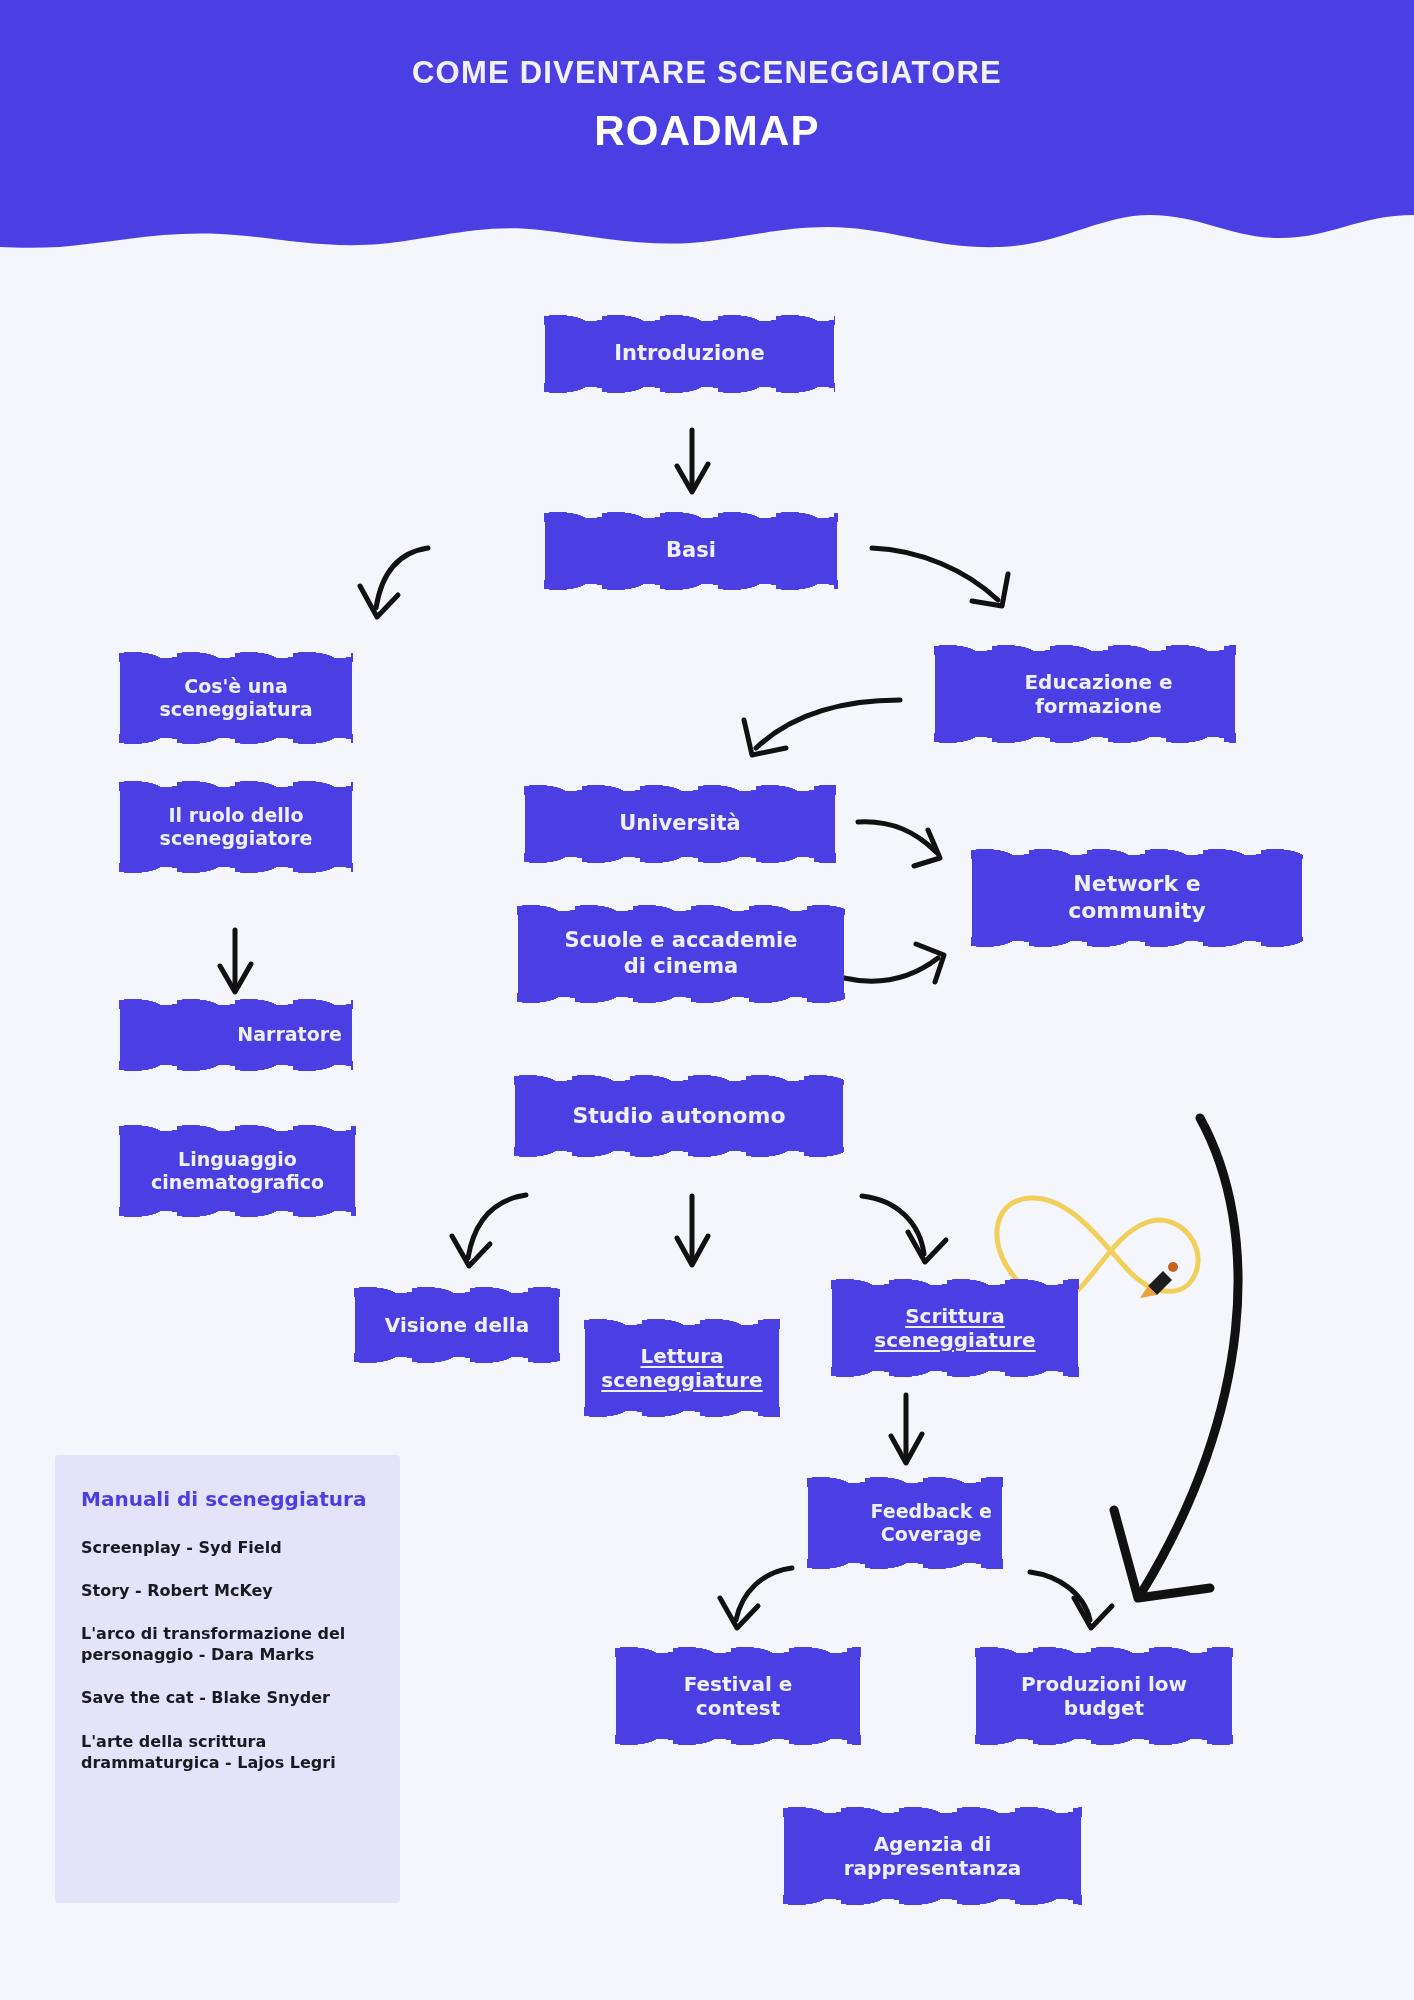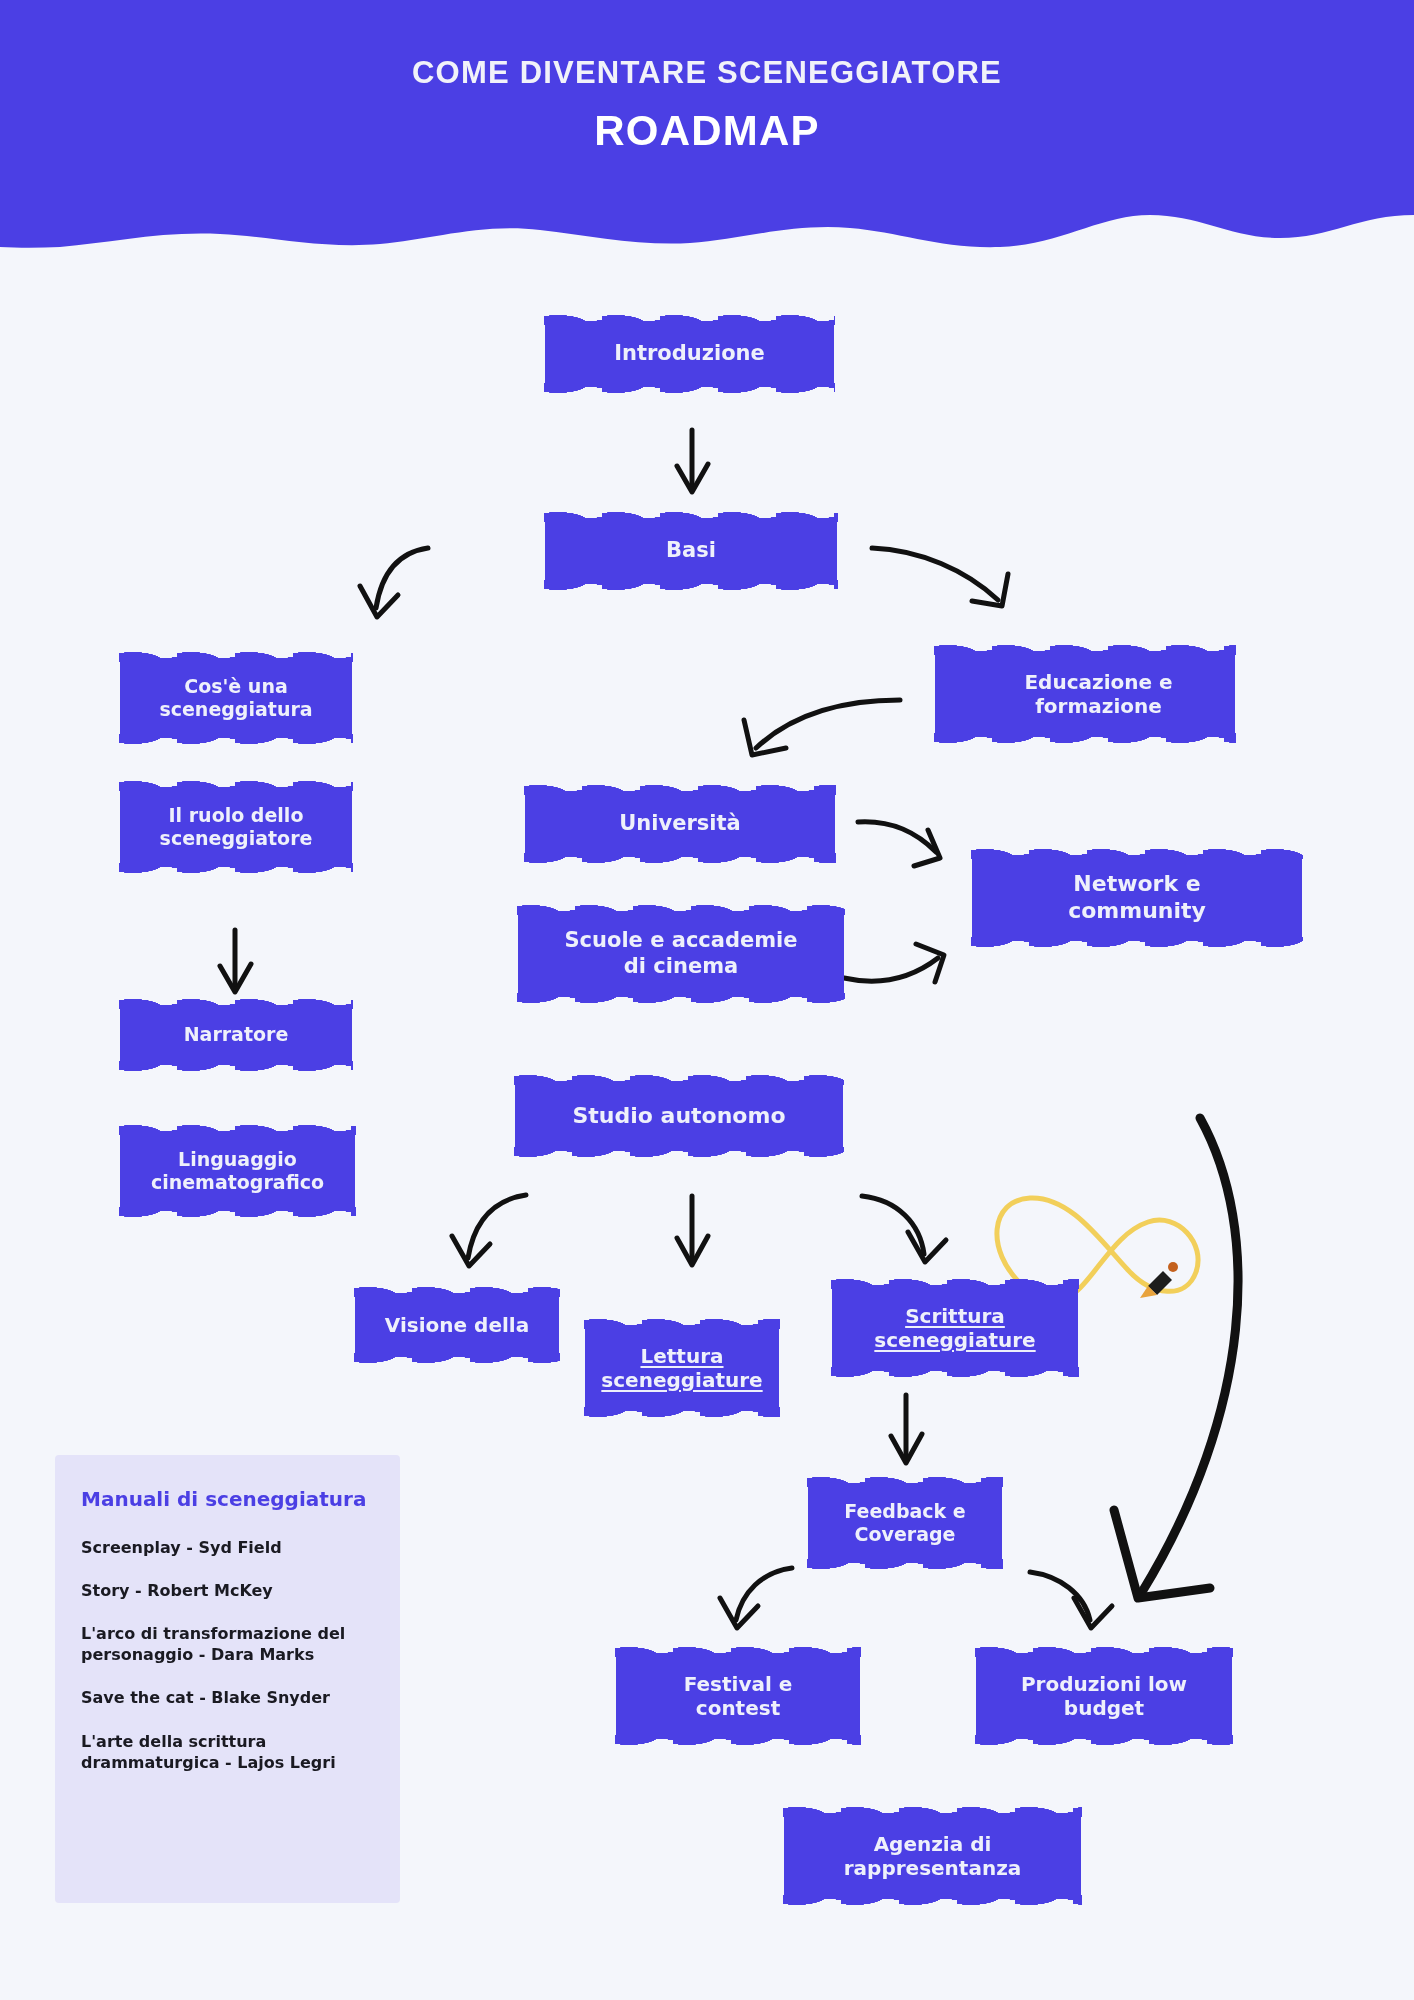--- a/index.html
+++ b/index.html
@@ -272,21 +272,21 @@
   <div class="node wavy" style="left:972px; top:852px; width:330px; height:92px; font-size:22px; white-space:pre-line;">
     <span class="lbl">Network e
 community</span>
   </div>
 
   <div class="node wavy" style="left:518px; top:908px; width:326px; height:92px; font-size:21px; white-space:pre-line;">
     <span class="lbl">Scuole e accademie
 di cinema</span>
   </div>
 
-  <div class="node wavy" style="left:120px; top:1002px; width:232px; height:66px; font-size:19px;">
+  <div class="node wavy" style="left:120px; top:1002px; width:232px; height:66px; font-size:19px;justify-content:flex-end;">
     <span class="lbl">Narratore</span>
   </div>
 
   <div class="node wavy" style="left:515px; top:1078px; width:328px; height:76px; font-size:22px;">
     <span class="lbl">Studio autonomo</span>
   </div>
 
   <div class="node wavy" style="left:120px; top:1128px; width:235px; height:86px; font-size:19px; white-space:pre-line;">
     <span class="lbl">Linguaggio
 cinematografico</span>
@@ -299,21 +299,21 @@
   <div class="node wavy underlined" style="left:585px; top:1322px; width:194px; height:92px; font-size:20px; white-space:pre-line;">
     <span class="lbl">Lettura
 sceneggiature</span>
   </div>
 
   <div class="node wavy underlined" style="left:832px; top:1282px; width:246px; height:92px; font-size:20px; white-space:pre-line;">
     <span class="lbl">Scrittura
 sceneggiature</span>
   </div>
 
-  <div class="node wavy" style="left:808px; top:1480px; width:194px; height:86px; font-size:19px; white-space:pre-line;">
+  <div class="node wavy" style="left:808px; top:1480px; width:194px; height:86px; font-size:19px; white-space:pre-line;justify-content:flex-end;">
     <span class="lbl">Feedback e
 Coverage</span>
   </div>
 
   <div class="node wavy" style="left:616px; top:1650px; width:244px; height:92px; font-size:20px; white-space:pre-line;">
     <span class="lbl">Festival e
 contest</span>
   </div>
 
   <div class="node wavy" style="left:976px; top:1650px; width:256px; height:92px; font-size:20px; white-space:pre-line;">

